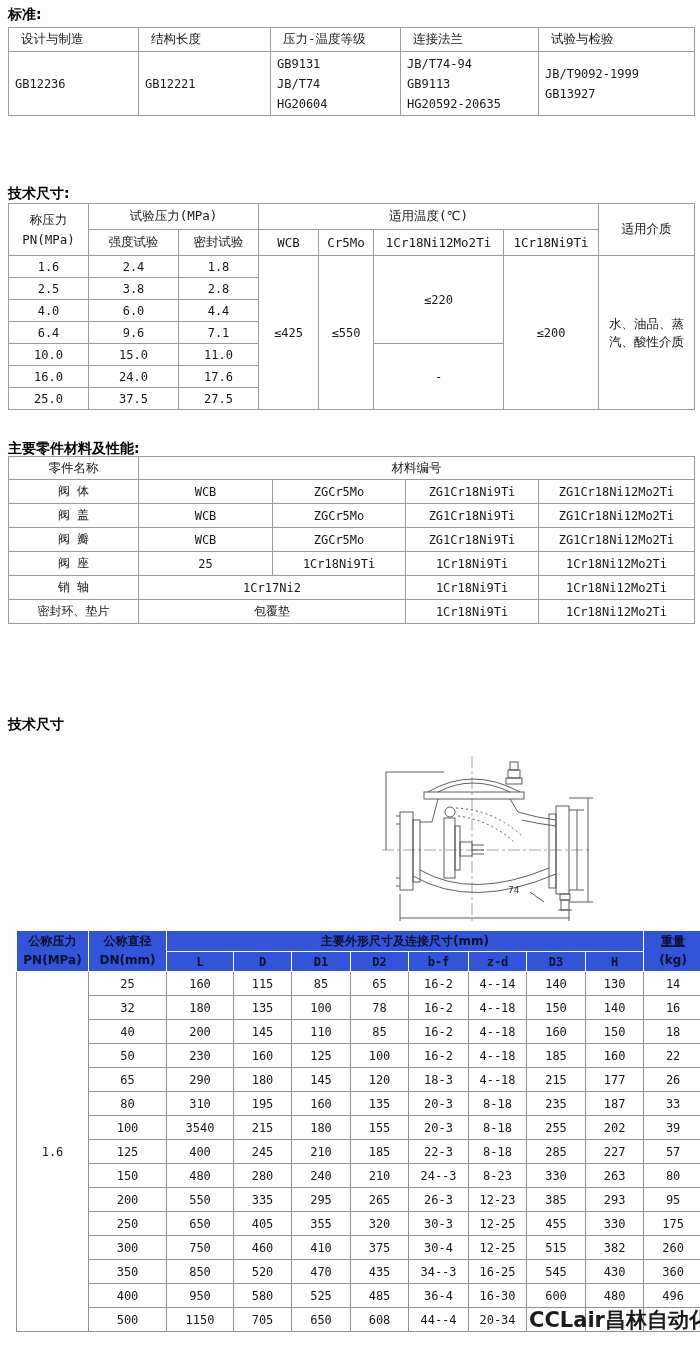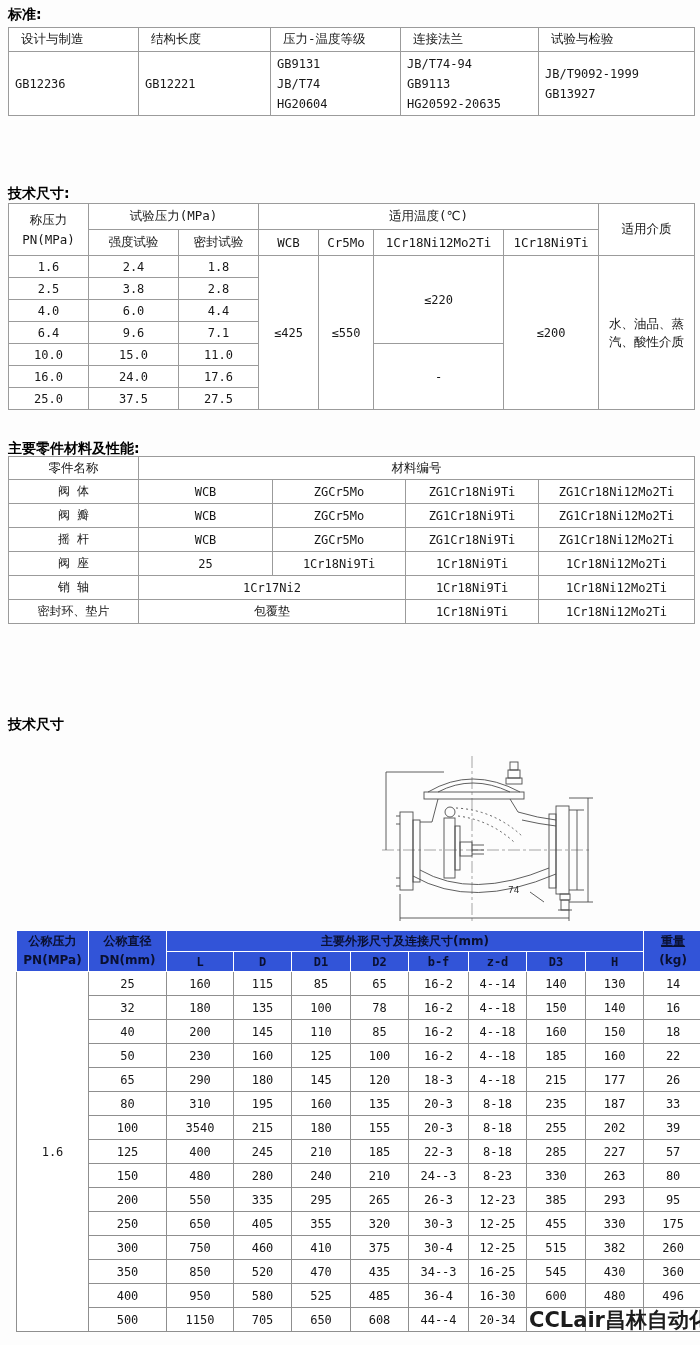--- a/index.html
+++ b/index.html
@@ -210,28 +210,28 @@
     </thead>
     <tbody id="materials-body">
         <tr>
           <td colspan="1">阀 体</td>
           <td colspan="1">WCB</td>
           <td colspan="1">ZGCr5Mo</td>
           <td colspan="1">ZG1Cr18Ni9Ti</td>
           <td colspan="1">ZG1Cr18Ni12Mo2Ti</td>
         </tr>
         <tr>
-          <td colspan="1">阀 瓣</td>
+          <td colspan="1">阀 盖</td>
           <td colspan="1">WCB</td>
           <td colspan="1">ZGCr5Mo</td>
           <td colspan="1">ZG1Cr18Ni9Ti</td>
           <td colspan="1">ZG1Cr18Ni12Mo2Ti</td>
         </tr>
         <tr>
-          <td colspan="1">摇 杆</td>
+          <td colspan="1">阀 瓣</td>
           <td colspan="1">WCB</td>
           <td colspan="1">ZGCr5Mo</td>
           <td colspan="1">ZG1Cr18Ni9Ti</td>
           <td colspan="1">ZG1Cr18Ni12Mo2Ti</td>
         </tr>
         <tr>
           <td colspan="1">阀 座</td>
           <td colspan="1">25</td>
           <td colspan="1">1Cr18Ni9Ti</td>
           <td colspan="1">1Cr18Ni9Ti</td>

